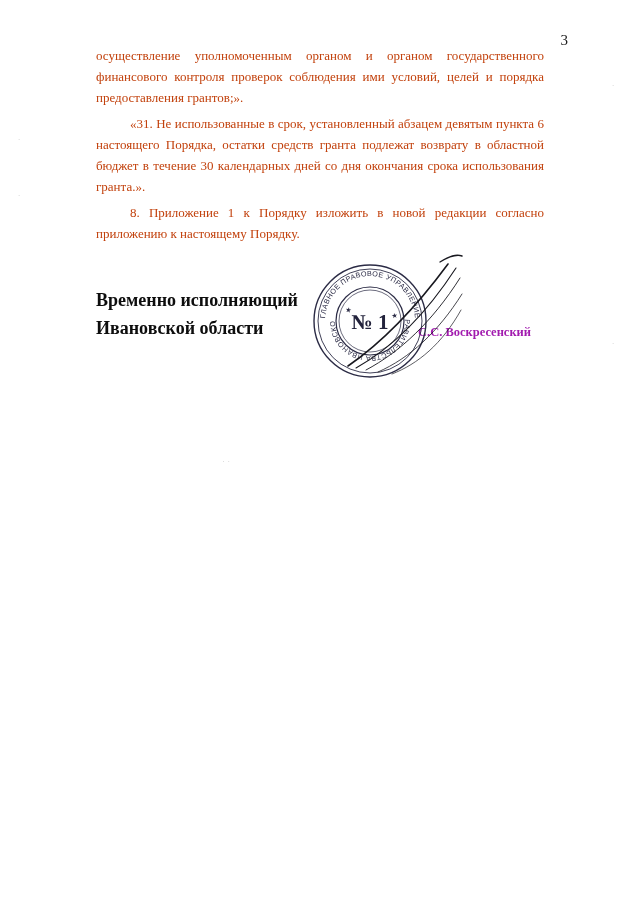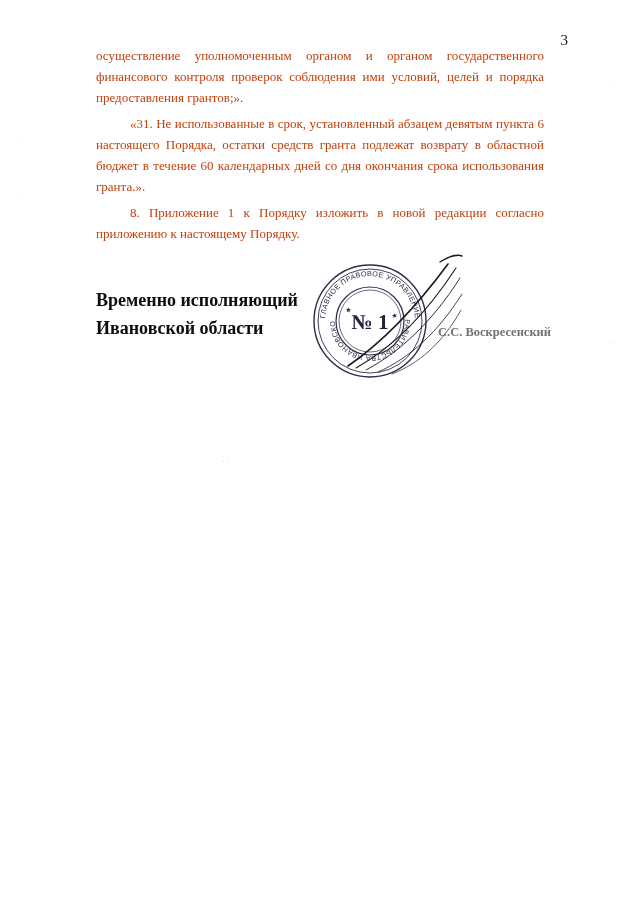--- a/index.html
+++ b/index.html
@@ -53,23 +53,22 @@
     font-weight: bold;
     line-height: 1.55;
     color: #0d0d0d;
   }
   .signature-name {
     position: absolute;
     left: 418px;
     top: 325px;
     font-size: 12.5px;
     font-weight: bold;
-    color: #737373;
+    color: #a21caf;
     white-space: nowrap;
-    margin-left: 20px;
   }
   
   .stamp {
     position: absolute;
     left: 311px;
     top: 262px;
     width: 118px;
     height: 118px;
   }
   .stamp svg {
@@ -105,21 +104,21 @@
 </style>
 </head>
 <body>
 
 <div class="page">
 
   <div class="page-number">3</div>
 
   <div class="body-text">
     <p class="para">осуществление уполномоченным органом и органом государственного финансового контроля проверок соблюдения ими условий, целей и порядка предоставления грантов;».</p>
-    <p class="para indent">«31. Не использованные в срок, установленный абзацем девятым пункта 6 настоящего Порядка, остатки средств гранта подлежат возврату в областной бюджет в течение 60 календарных дней со дня окончания срока использования гранта.».</p>
+    <p class="para indent">«31. Не использованные в срок, установленный абзацем девятым пункта 6 настоящего Порядка, остатки средств гранта подлежат возврату в областной бюджет в течение 30 календарных дней со дня окончания срока использования гранта.».</p>
     <p class="para indent">8. Приложение 1 к Порядку изложить в новой редакции согласно приложению к настоящему Порядку.</p>
   </div>
 
   <div class="signature-block">
     <div>Временно исполняющий</div>
     <div>Ивановской области</div>
   </div>
 
   <div class="signature-name">С.С. Воскресенский</div>
 

